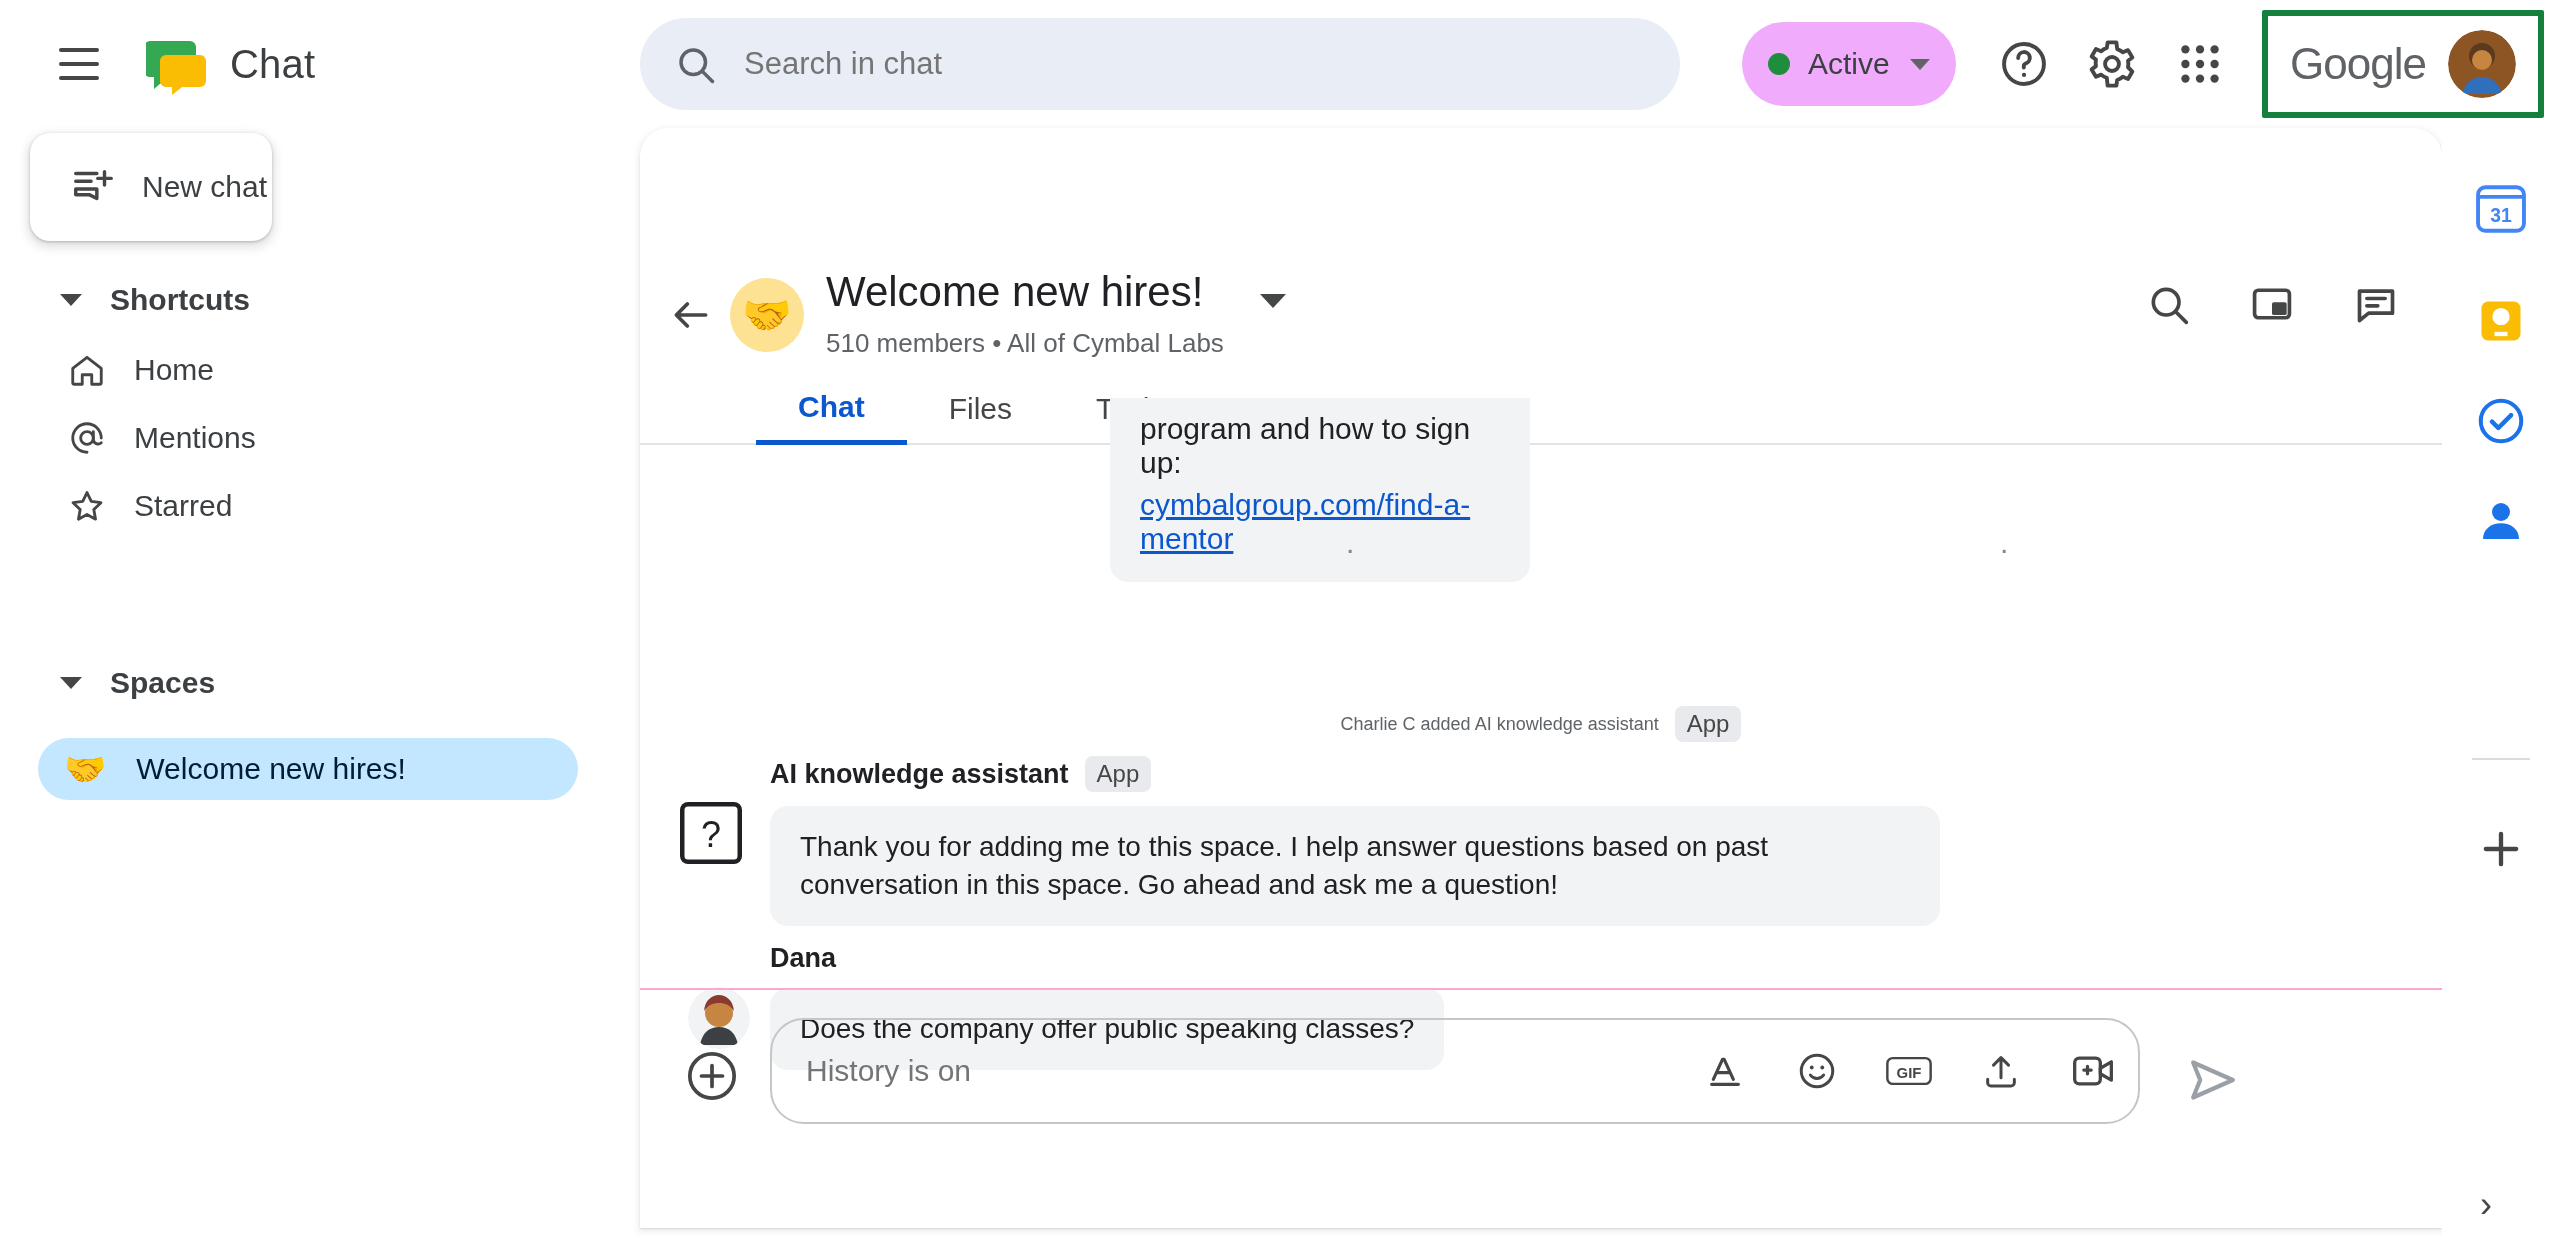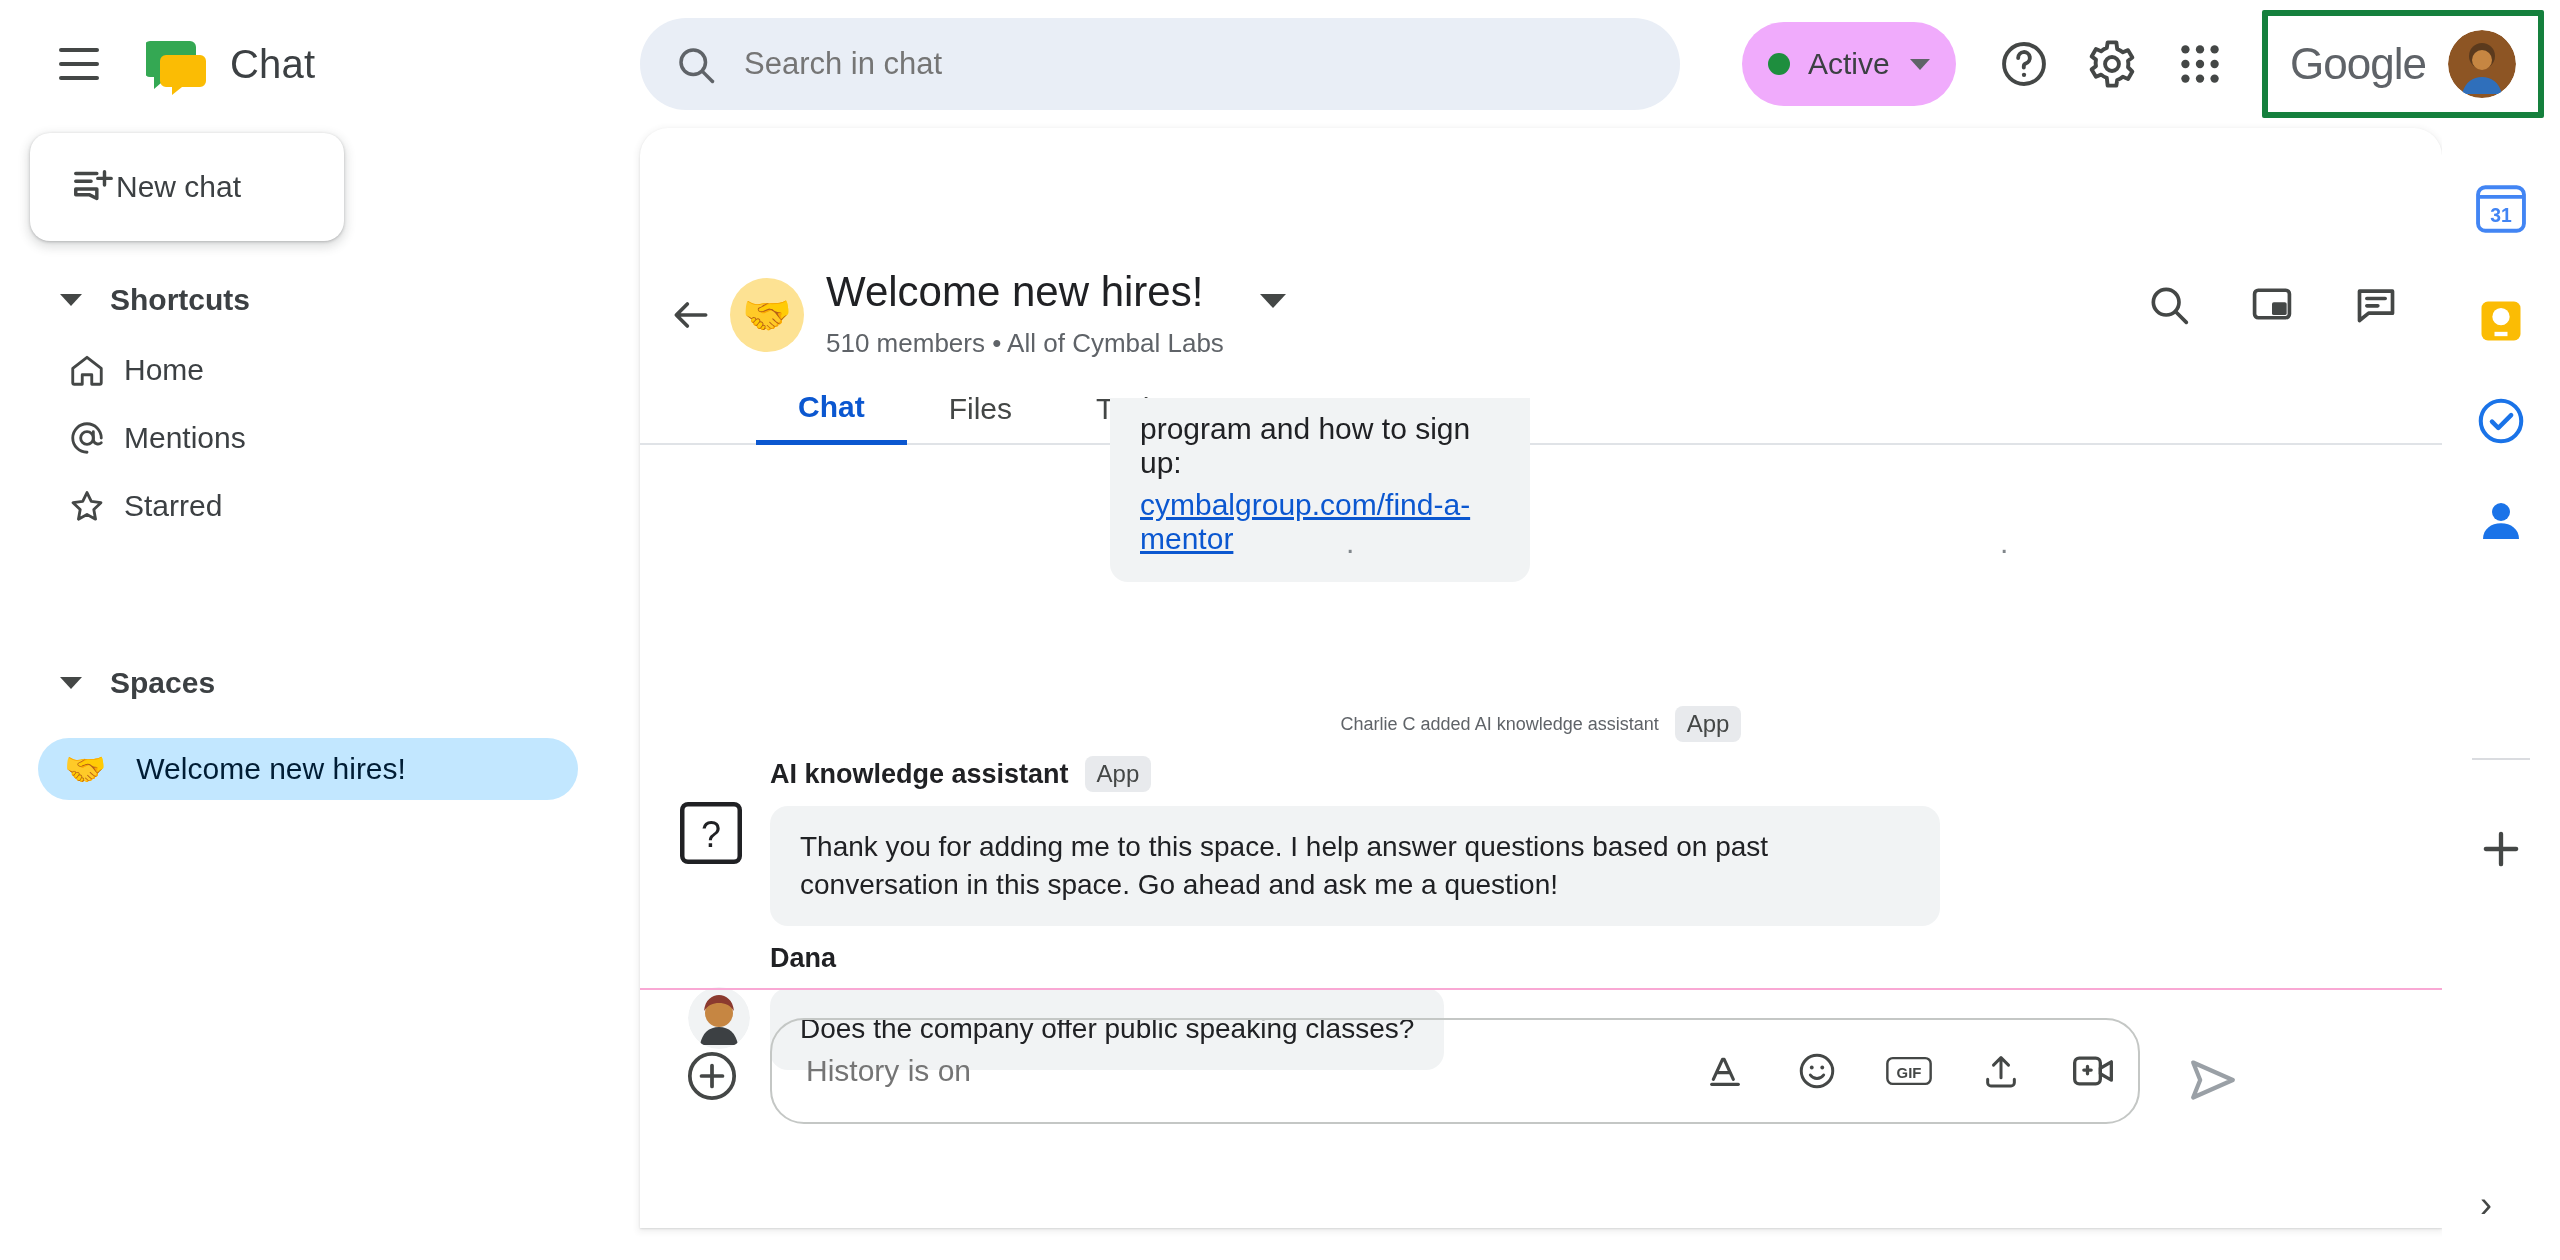--- a/index.html
+++ b/index.html
@@ -61,35 +61,35 @@
     border: 6px solid #15803d; border-radius: 2px;
     display: flex; align-items: center; justify-content: space-between; padding: 0 22px;
   }
   .google-word { font-size: 44px; color: #5f6368; letter-spacing: -1px; }
   .avatar-top { width: 68px; height: 68px; border-radius: 50%; overflow: hidden; }
 
   
   .sidebar { position: absolute; left: 0; top: 128px; width: 630px; height: 1132px; background:#fff; }
   .newchat {
     position: absolute; left: 30px; top: 5px;
-    width: 314px; height: 108px; background: #fff; border-radius: 20px;
+    width: 242px; height: 108px; background: #fff; border-radius: 20px;
     box-shadow: 0 1px 3px rgba(60,64,67,.3), 0 4px 10px 3px rgba(60,64,67,.15);
-    display: flex; align-items: center; padding-left: 40px; cursor: pointer;
+    display: flex; align-items: center; gap: 26px; padding-left: 40px; cursor: pointer;
   }
   .newchat-label { font-size: 30px; color: #3c4043; }
 
   .section-head {
     position: absolute; left: 60px; display: flex; align-items: center; gap: 28px; cursor: pointer;
   }
   .section-caret { width: 0; height: 0; border-left: 11px solid transparent; border-right: 11px solid transparent; border-top: 12px solid #444746; }
   .section-title { font-size: 30px; color: #3c4043; font-weight: bold; }
 
   .nav-item {
     position: absolute; left: 40px; width: 540px; height: 64px;
-    display: flex; align-items: center; gap: 18px; padding-left: 28px;
+    display: flex; align-items: center; gap: 28px; padding-left: 28px;
     border-radius: 32px; cursor: pointer;
   }
   .nav-label { font-size: 30px; color: #3c4043; }
   .space-item {
     position: absolute; left: 38px; top: 610px; width: 540px; height: 62px;
     background: #c2e7ff; border-radius: 31px; display: flex; align-items: center;
     gap: 30px; padding-left: 26px; cursor: pointer;
   }
   .space-emoji { font-size: 34px; }
   .space-label { font-size: 30px; color: #001d35; }

